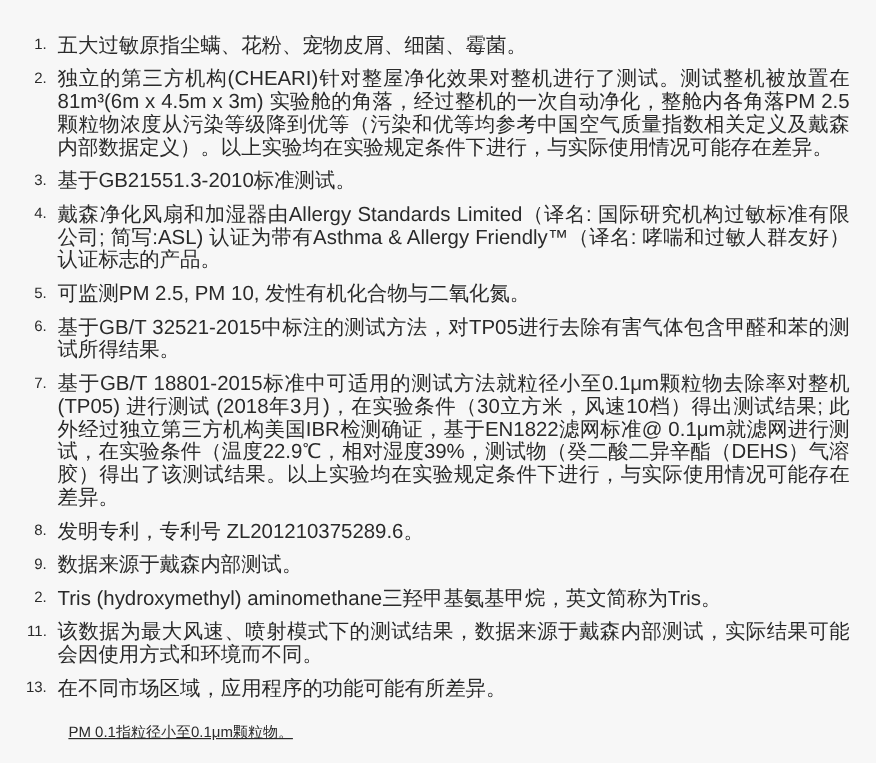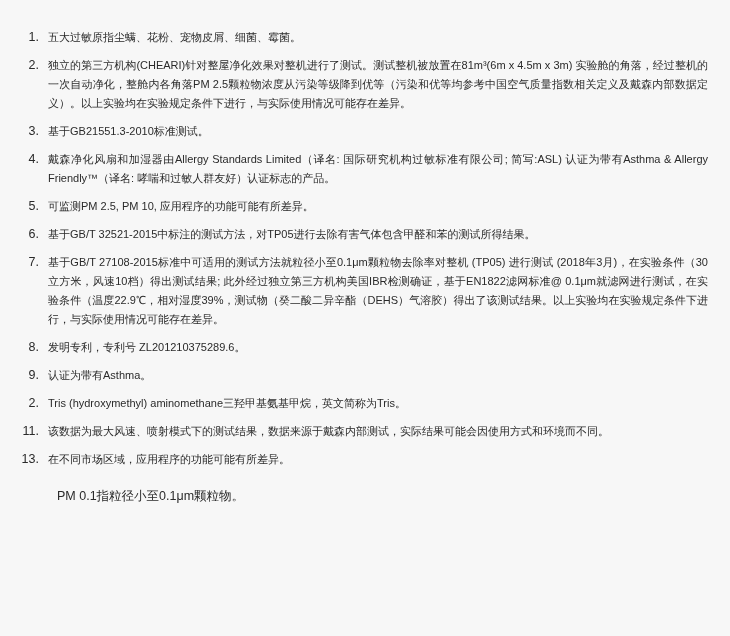--- a/index.html
+++ b/index.html
@@ -36,29 +36,30 @@
     width: 34px;
     min-width: 34px;
     text-align: right;
     padding-right: 9px;
     font-size: 12.5px;
     line-height: 19px;
     color: #2a2a2a;
     box-sizing: border-box;
   }
   .txt {
-    font-size: 11px;
+    font-size: 17px;
     line-height: 19px;
     color: #2a2a2a;
     text-align: justify;
     flex: 1;
   }
   .tail {
     margin-top: 18px;
     padding-left: 43px;
+    text-decoration: underline;
   }
   .tail p {
     margin: 0 0 16px 0;
     font-size: 12.5px;
     line-height: 19px;
     color: #2a2a2a;
   }
 </style>
 </head>
 <body>
@@ -76,37 +77,37 @@
     <li>
       <div class="num">3.</div>
       <div class="txt">基于GB21551.3-2010标准测试。</div>
     </li>
     <li>
       <div class="num">4.</div>
       <div class="txt">戴森净化风扇和加湿器由Allergy Standards Limited（译名: 国际研究机构过敏标准有限公司; 简写:ASL) 认证为带有Asthma &amp; Allergy Friendly™（译名: 哮喘和过敏人群友好）认证标志的产品。</div>
     </li>
     <li>
       <div class="num">5.</div>
-      <div class="txt">可监测PM 2.5, PM 10, 应用程序的功能可能有所差异。</div>
+      <div class="txt">可监测PM 2.5, PM 10, 发性有机化合物与二氧化氮。</div>
     </li>
     <li>
       <div class="num">6.</div>
       <div class="txt">基于GB/T 32521-2015中标注的测试方法，对TP05进行去除有害气体包含甲醛和苯的测试所得结果。</div>
     </li>
     <li>
       <div class="num">7.</div>
-      <div class="txt">基于GB/T 27108-2015标准中可适用的测试方法就粒径小至0.1μm颗粒物去除率对整机 (TP05) 进行测试 (2018年3月)，在实验条件（30立方米，风速10档）得出测试结果; 此外经过独立第三方机构美国IBR检测确证，基于EN1822滤网标准@ 0.1μm就滤网进行测试，在实验条件（温度22.9℃，相对湿度39%，测试物（癸二酸二异辛酯（DEHS）气溶胶）得出了该测试结果。以上实验均在实验规定条件下进行，与实际使用情况可能存在差异。</div>
+      <div class="txt">基于GB/T 18801-2015标准中可适用的测试方法就粒径小至0.1μm颗粒物去除率对整机 (TP05) 进行测试 (2018年3月)，在实验条件（30立方米，风速10档）得出测试结果; 此外经过独立第三方机构美国IBR检测确证，基于EN1822滤网标准@ 0.1μm就滤网进行测试，在实验条件（温度22.9℃，相对湿度39%，测试物（癸二酸二异辛酯（DEHS）气溶胶）得出了该测试结果。以上实验均在实验规定条件下进行，与实际使用情况可能存在差异。</div>
     </li>
     <li>
       <div class="num">8.</div>
       <div class="txt">发明专利，专利号 ZL201210375289.6。</div>
     </li>
     <li>
       <div class="num">9.</div>
-      <div class="txt">认证为带有Asthma。</div>
+      <div class="txt">数据来源于戴森内部测试。</div>
     </li>
     <li>
       <div class="num">2.</div>
       <div class="txt">Tris (hydroxymethyl) aminomethane三羟甲基氨基甲烷，英文简称为Tris。</div>
     </li>
     <li>
       <div class="num">11.</div>
       <div class="txt">该数据为最大风速、喷射模式下的测试结果，数据来源于戴森内部测试，实际结果可能会因使用方式和环境而不同。</div>
     </li>
     <li>

